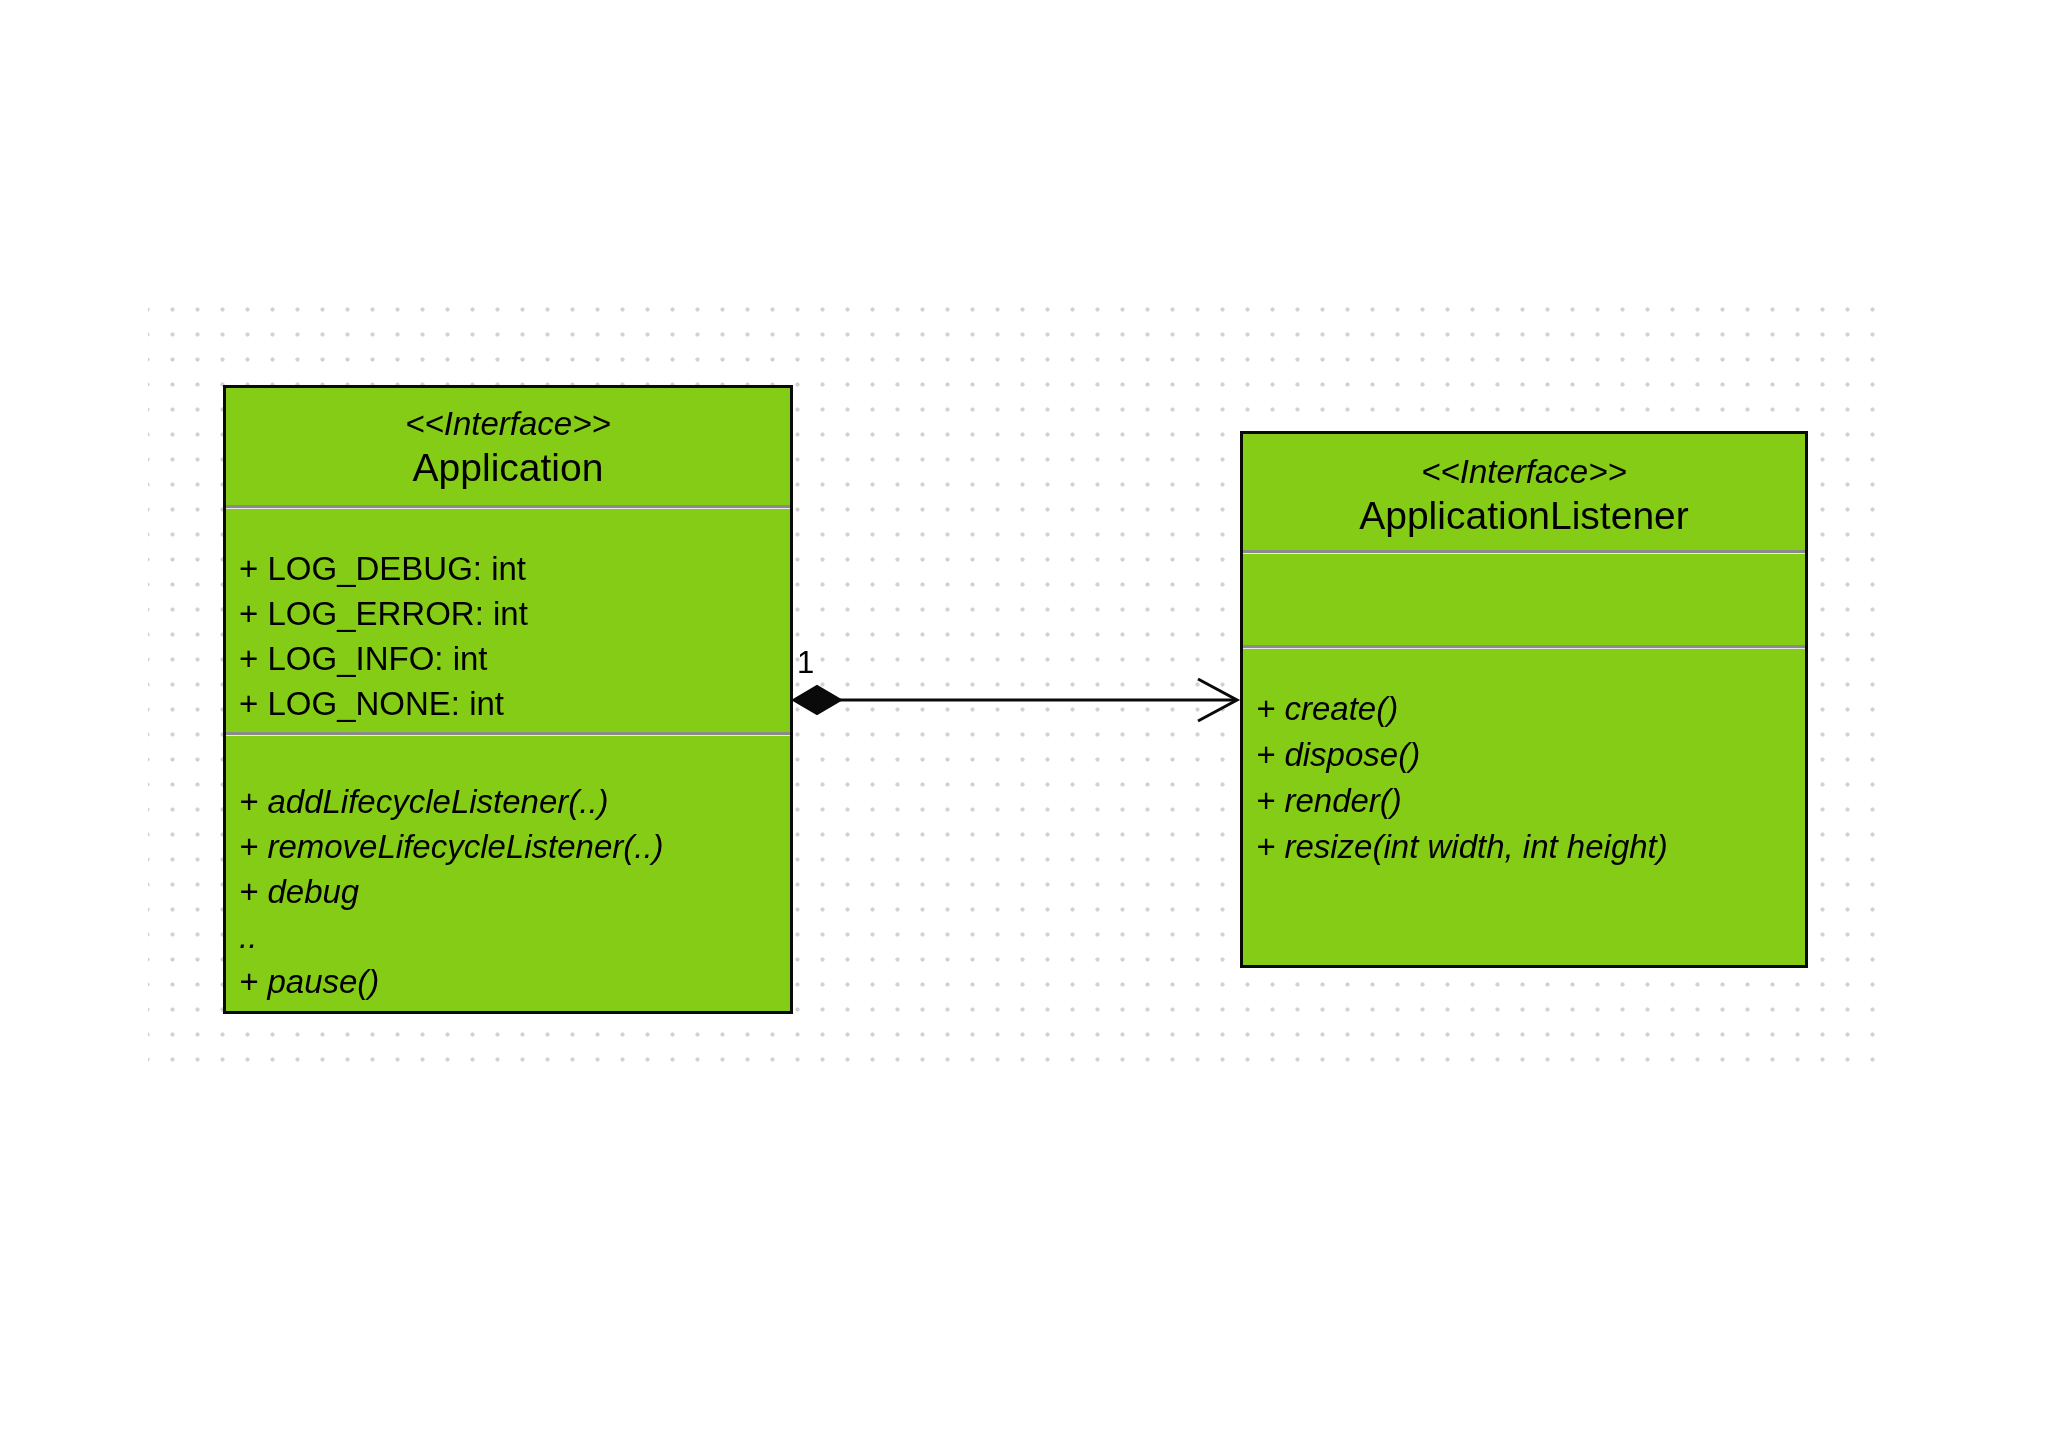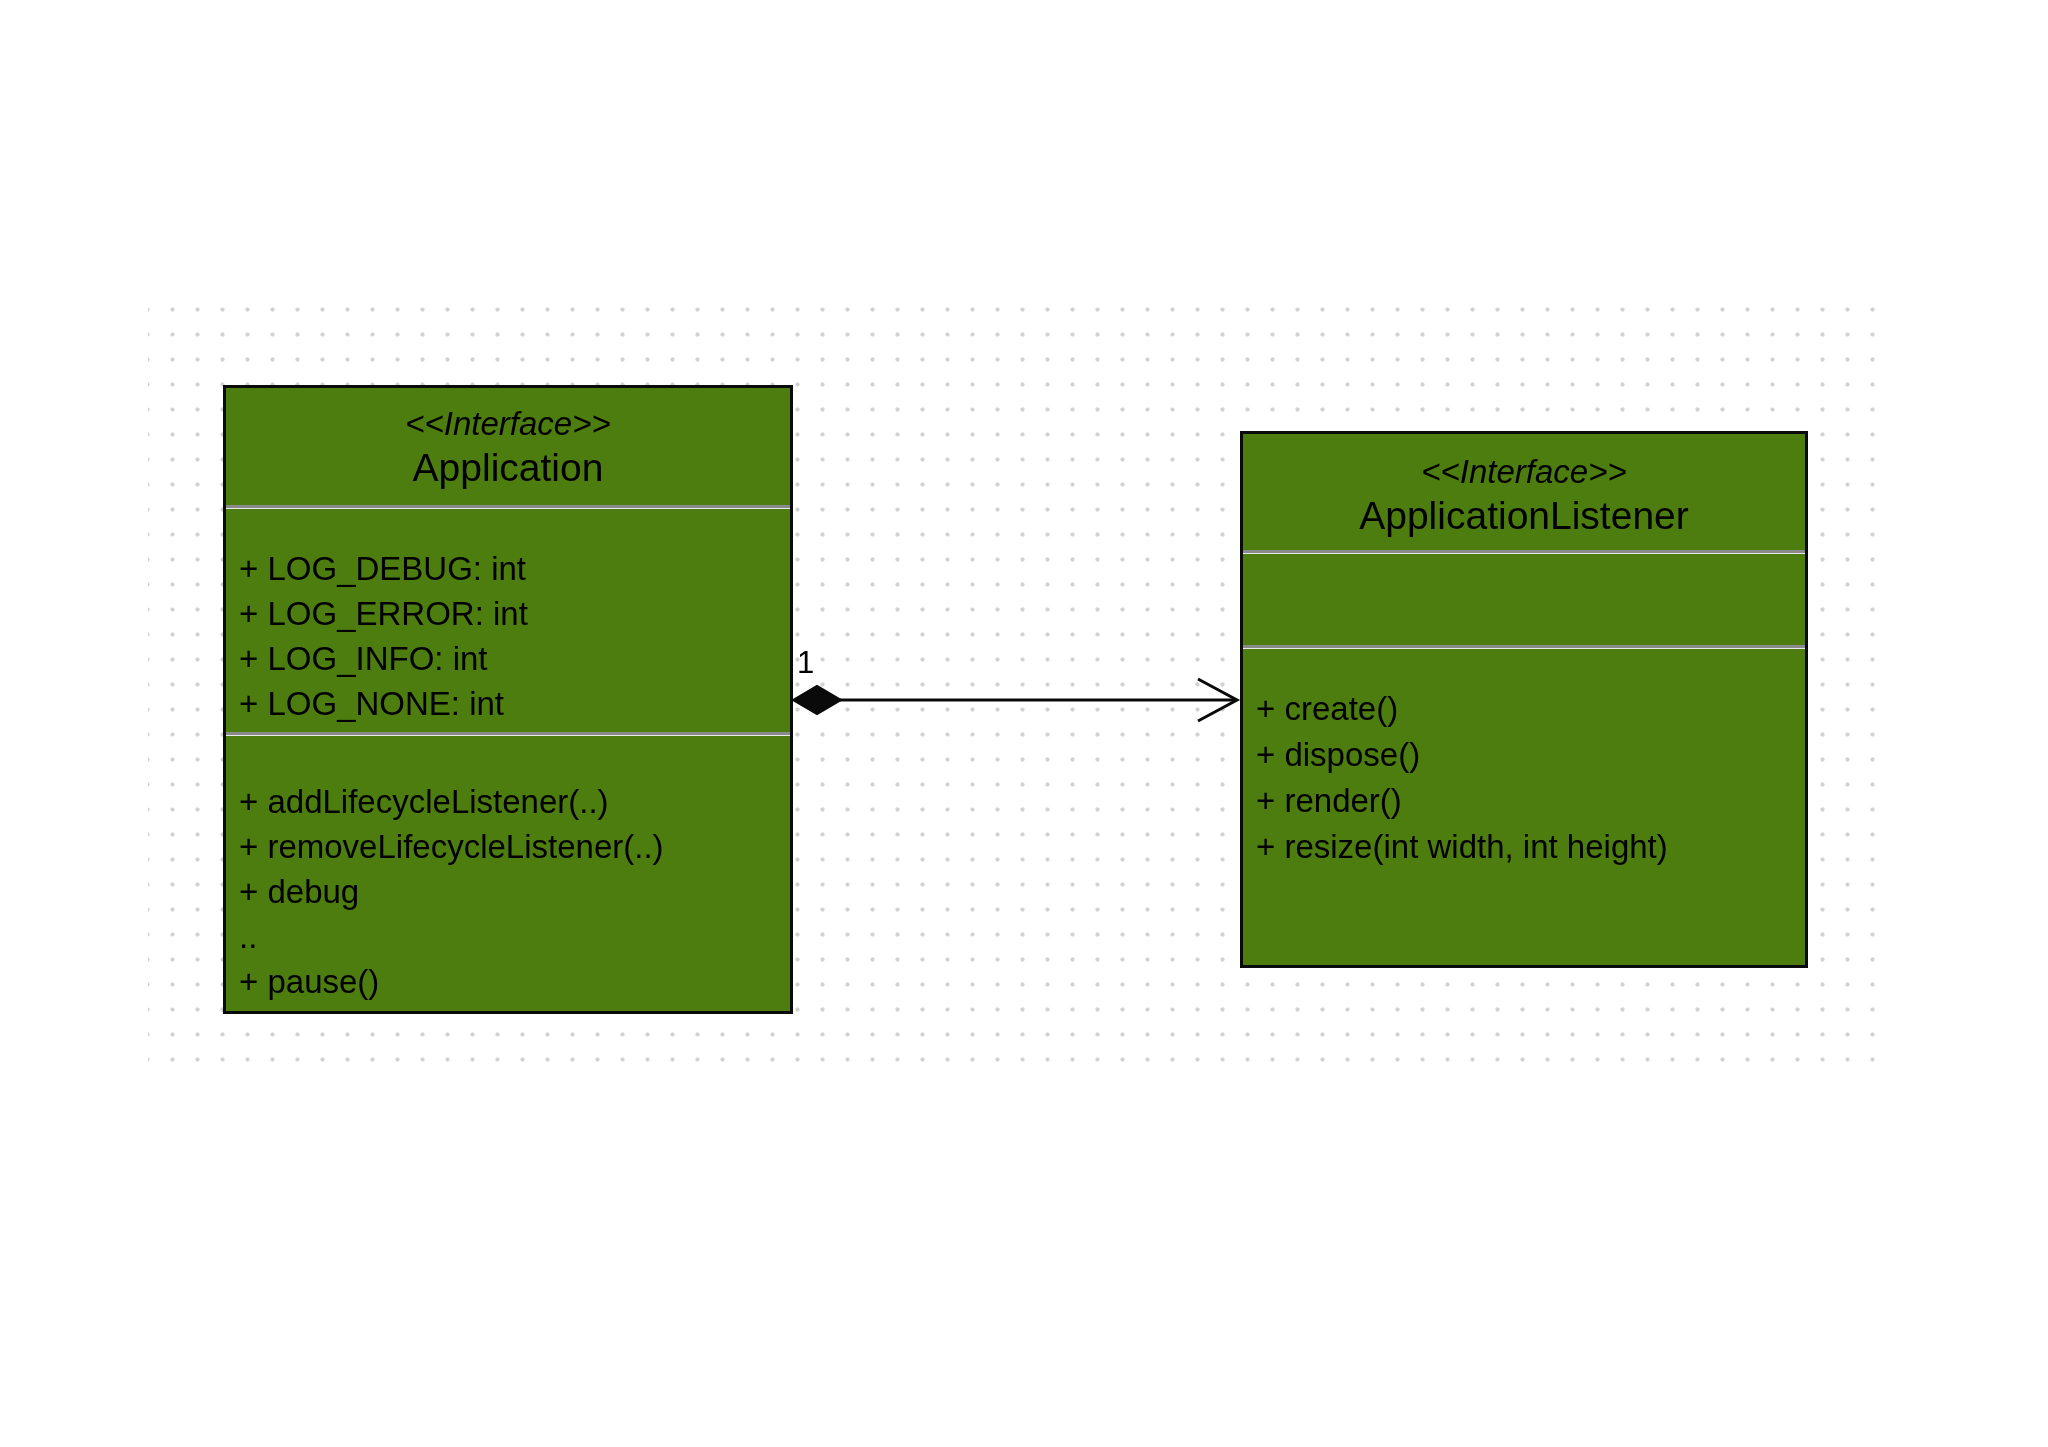--- a/index.html
+++ b/index.html
@@ -18,21 +18,21 @@
     position: absolute;
     left: 148px; top: 290px; width: 1745px; height: 792px;
     background-image: radial-gradient(circle, #d2d2d2 1.8px, rgba(0,0,0,0) 2.4px);
     background-size: 25px 25px;
     background-position: 12px 7px;
   }
 
   
   .uml-class {
     position: absolute;
-    background: #4d7c0f;
+    background: #84cc16;
     border: 3px solid #0a0a0a;
     display: flex;
     flex-direction: column;
   }
   .class-application { left: 223px; top: 385px; width: 570px; height: 629px; }
   .class-application-listener { left: 1240px; top: 431px; width: 568px; height: 537px; }
 
   .uml-header { text-align: center; }
   .class-application .uml-header { height: 117px; padding-top: 14px; }
   .class-application-listener .uml-header { height: 116px; padding-top: 16px; }
@@ -41,21 +41,21 @@
 
   .divider { height: 4px; background: #8a8a8a; border-bottom: 1px solid #e8e8e8; flex: none; }
 
   .member-list { padding-left: 13px; padding-right: 10px; margin-top: 7px; }
   .member { font-size: 33px; line-height: 45px; white-space: nowrap; }
   .class-application .uml-attributes { height: 216px; padding-top: 30px; }
   .class-application .uml-methods { flex: 1; padding-top: 36px; }
   .class-application-listener .uml-attributes { height: 84px; }
   .class-application-listener .uml-methods { flex: 1; padding-top: 30px; }
   .class-application-listener .member { line-height: 46px; }
-  .uml-methods .member { }
+  .uml-methods .member { font-style: italic; }
 
   
   .connector-svg {
     position: absolute; inset: 0;
     width: 2048px; height: 1447px;
     pointer-events: none;
   }
   .multiplicity {
     position: absolute;
     left: 797px; top: 646px;

